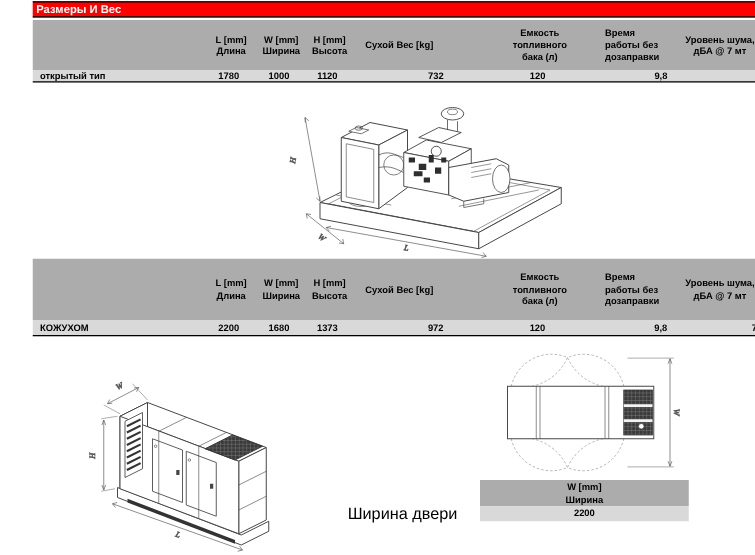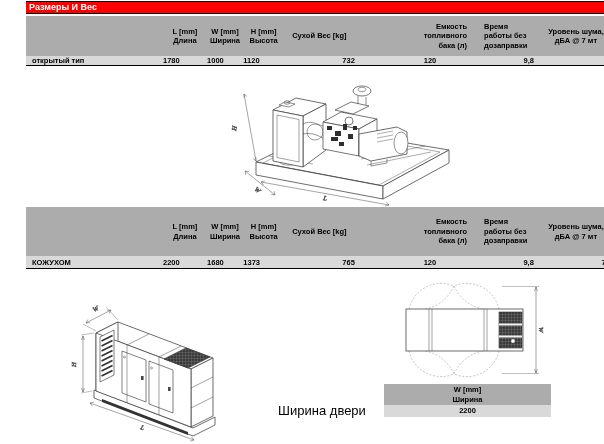--- a/index.html
+++ b/index.html
@@ -14,24 +14,24 @@
   .t1{top:16px;} .t2{top:207px;}
   .thead{display:flex;background:#ACACAC;align-items:center;}
   .t1 .thead{height:40px;} .t2 .thead{height:49px;}
   .trow{display:flex;background:#D9D9D9;border-bottom:1.5px solid #000;align-items:center;}
   .t1 .trow{height:9px;} .t2 .trow{height:12px;}
   .th,.td{font-weight:bold;font-size:7.5px;box-sizing:border-box;}
   .th{line-height:9.5px;text-align:center;white-space:pre-line;}
   .td{line-height:9px;}
   .c0{width:140px;} .c1{width:45px;} .c2{width:37px;} .c3{width:42px;}
   .c4{width:72px;} .c5{width:114px;} .c6{width:68px;} .c7{width:86px;}
-  .th.c5{text-align:right;padding-left:42px;}
+  .th.c5{text-align:center;padding-left:42px;}
   .th.c6{text-align:left;padding-left:17px;}
   .lbl{text-align:left;padding-left:6px;}
-  .num{text-align:left;padding-right:4px;}
+  .num{text-align:center;padding-right:4px;}
   .num2{text-align:right;padding-right:2px;}
   .mid{text-align:right;}
   .fuel{text-align:center;padding-left:38px;}
   .run{text-align:right;padding-left:13px;}
   
   .drawing{position:absolute;}
   #dwg-open{left:185px;top:74px;}
   #dwg-canopy{left:30px;top:283px;}
   #dwg-topview{left:350px;top:281px;}
   
@@ -158,21 +158,21 @@
 работы без
 дозаправки</div>
       <div class="th c7">Уровень шума,
 дБА @ 7 мт</div>
     </div>
     <div class="trow">
       <div class="td c0 lbl">КОЖУХОМ</div>
       <div class="td c1 num">2200</div>
       <div class="td c2 num">1680</div>
       <div class="td c3 num">1373</div>
-      <div class="td c4 mid">765</div>
+      <div class="td c4 mid">972</div>
       <div class="td c5 fuel">120</div>
       <div class="td c6 run">9,8</div>
       <div class="td c7 num2">71,7</div>
     </div>
   </div>
 
   <svg id="dwg-canopy" class="drawing" width="168" height="160" viewBox="0 0 168 160">
     <defs>
       <pattern id="g2h" width="3" height="3" patternUnits="userSpaceOnUse">
         <rect width="3" height="3" fill="#3a3a3a"></rect>

